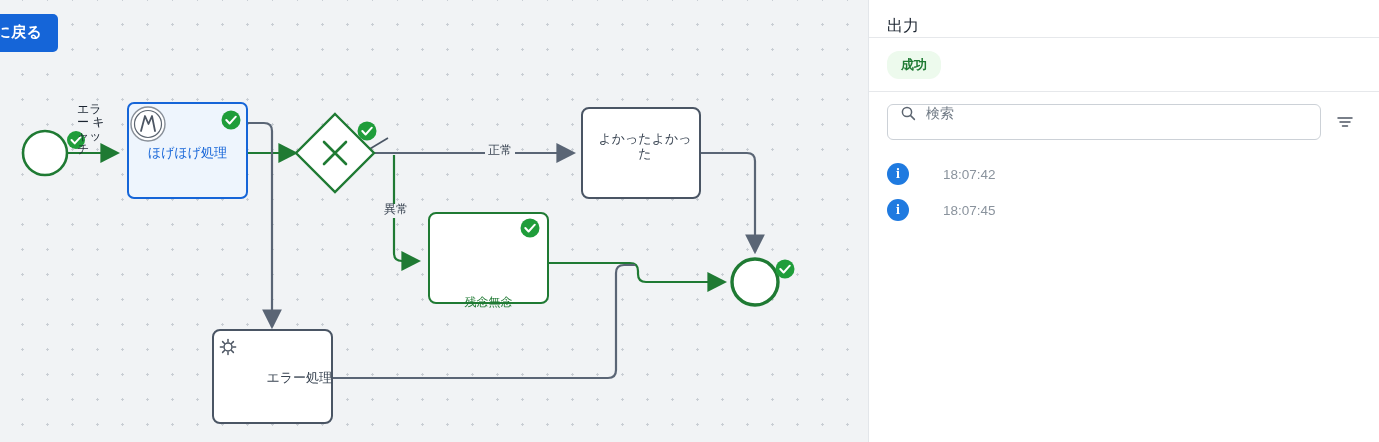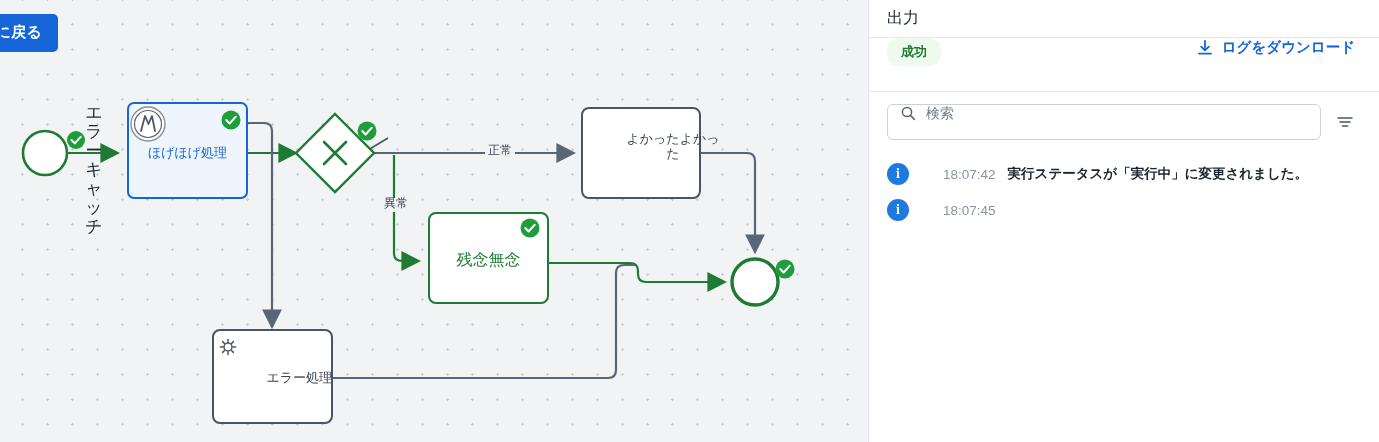--- a/index.html
+++ b/index.html
@@ -42,48 +42,48 @@
 
   
   .node-label {
     position: absolute;
     text-align: center;
     line-height: 1.18;
     pointer-events: none;
     white-space: pre-wrap;
   }
   .lbl-blue  { color:#1565d8; font-size:13px; }
-  .lbl-green { color:#1f7a33; font-size:16px; }
+  .lbl-green { color:#1f7a33; font-size:12px;margin-top:44px; }
   .lbl-dark  { color:#394452; font-size:13px; }
   .edge-label {
     position:absolute; font-size:12px; color:#3c4654;
     background:#f1f3f5; padding:0 3px; line-height:1.15; text-align:center;font-family:Liberation Mono, monospace;
   }
   .catch-label {
-    position:absolute; font-size:17px; color:#1b2430; line-height:1.12;
-    text-align:center; width:34px;
+    position:absolute; font-size:12px; color:#1b2430; line-height:1.12;
+    width:34px;
   }
 
   
   #output-panel {
     flex: 1 1 auto;
     height: 442px;
     background: #ffffff;
     display: flex; flex-direction: column;
   }
   #panel-header {
-    height: 38px; display:flex; align-items:center;
+    height: 38px; display:flex; align-items:flex-end;
     padding: 0 12px 0 18px;
     border-bottom: 1px solid #e6e8eb;
   }
   #panel-title { font-size: 16px; color: #1b2430; font-weight: normal; }
 
   #status-bar {
     height: 54px;
-    display:flex; align-items:flex-start; justify-content:space-between;
+    display:flex; align-items:center; justify-content:space-between;
     padding: 0 24px 0 18px;
     border-bottom: 1px solid #e6e8eb;
   }
   #status-badge {
     background:#edfaed; color:#1f7a33; font-size:13px; font-weight:bold;
     border-radius: 12px; padding: 5px 14px;
   }
   #download-log {
     display:flex; align-items:center; gap:8px;
     color:#1565d8; font-size:14.5px; font-weight:bold; cursor:pointer;
@@ -240,45 +240,37 @@
       </g>
     </svg>
 
     <div class="catch-label" style="left:77px; top:103px;">エラー
 キャッチ</div>
 
     <div class="node-label lbl-blue" style="left:128px; top:145px; width:119px;text-align:center;">ほげほげ処理</div>
 
     <div class="edge-label" style="left:485px; top:145px;">正常</div>
 
-    <div class="edge-label" style="left:381px; top:198px;">異常</div>
-
-    <div class="node-label lbl-dark" style="left:622px; top:131px; width:102px;">よかったよかった</div>
+    <div class="edge-label" style="left:381px; top:204px;">異常</div>
+
+    <div class="node-label lbl-dark" style="left:594px; top:131px; width:102px;">よかったよかった</div>
 
     <div class="node-label lbl-green" style="left:429px; top:251px; width:119px;">残念無念</div>
 
     <div class="node-label lbl-dark" style="left:213px; top:370px; width:119px;text-align:right;">エラー処理</div>
   </div>
 
   <div id="output-panel">
 
     <div id="panel-header">
       <span id="panel-title">出力</span>
     </div>
 
     <div id="status-bar">
       <span id="status-badge">成功</span>
-      <div id="download-log">
-        <svg width="18" height="18" viewBox="0 0 18 18">
-          <path d="M9,2 V11" stroke="#1565d8" stroke-width="1.8" stroke-linecap="round" fill="none"></path>
-          <path d="M5.2,7.6 L9,11.4 L12.8,7.6" stroke="#1565d8" stroke-width="1.8" stroke-linecap="round" stroke-linejoin="round" fill="none"></path>
-          <path d="M3,14.6 H15" stroke="#1565d8" stroke-width="1.8" stroke-linecap="round" fill="none"></path>
-        </svg>
-        <span>ログをダウンロード</span>
-      </div>
     </div>
 
     <div id="search-row">
       <div id="search-box">
         <svg width="16" height="16" viewBox="0 0 16 16">
           <circle cx="7" cy="7" r="4.6" fill="none" stroke="#5c6570" stroke-width="1.5"></circle>
           <path d="M10.4,10.4 L14.4,14.4" stroke="#5c6570" stroke-width="1.5" stroke-linecap="round"></path>
         </svg>
         <input id="search-input" type="text" placeholder="検索" style="">
       </div>
@@ -288,21 +280,20 @@
           <path d="M5,10 H15" stroke="#4d5663" stroke-width="1.5" stroke-linecap="round"></path>
           <path d="M7.5,14 H12.5" stroke="#4d5663" stroke-width="1.5" stroke-linecap="round"></path>
         </svg>
       </div>
     </div>
 
     <div id="log-list">
       <div class="log-row">
         <span class="log-icon">i</span>
         <span class="log-time">18:07:42</span>
-        <span class="log-msg">実行ステータスが「実行中」に変更されました。</span>
       </div>
       <div class="log-row">
         <span class="log-icon">i</span>
         <span class="log-time">18:07:45</span>
       </div>
     </div>
 
   </div>
 </div>
 

